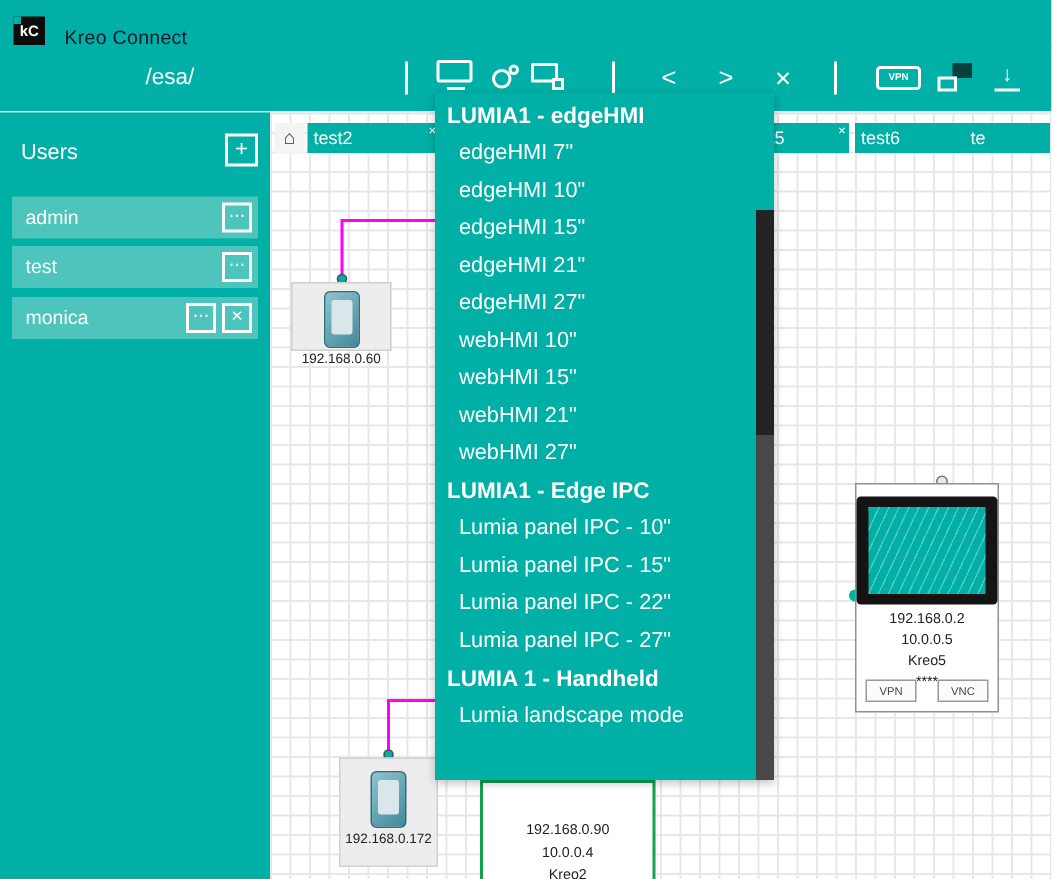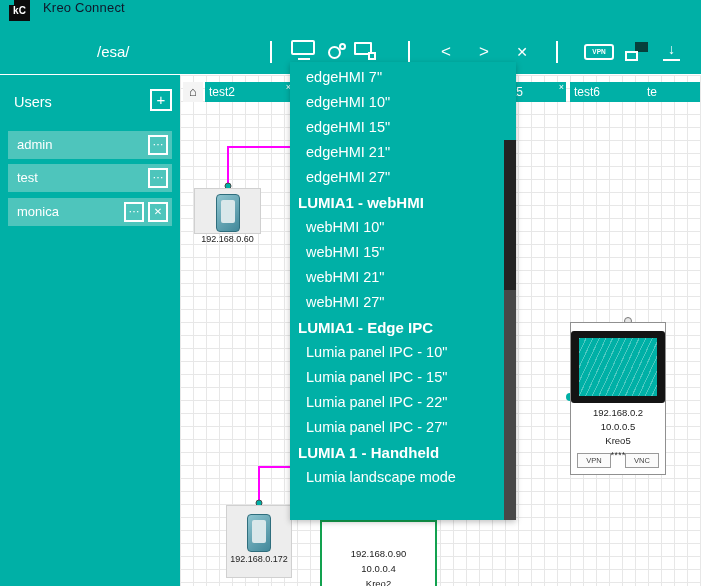--- a/index.html
+++ b/index.html
@@ -2,21 +2,21 @@
 <html><head>
 <meta charset="utf-8">
 <style>
   :root{ --teal:#00b0a6; --teal-light:#4ec5bc; --magenta:#ff00ff; --green:#12a14f; }
   *{box-sizing:border-box;margin:0;padding:0}
   body{margin:0;background:#fff;font-family:"Liberation Sans",sans-serif}
   .app{position:relative;width:701px;height:586px;overflow:hidden;background:#fff}
 
   
   .topbar{position:absolute;left:0;top:0;right:0;height:33px;background:var(--teal);
-    border-bottom:1px solid #fff;display:flex;align-items:flex-start;padding-left:9px}
+    border-bottom:1px solid #fff;display:flex;align-items:flex-end;padding-left:9px}
   .logo{width:21px;height:21px;background:#0c0c0c;color:#fff;font-size:10px;font-weight:bold;
     display:flex;align-items:center;justify-content:center;margin-right:13px;position:relative}
   .logo::before{content:"";position:absolute;left:0;top:0;width:5px;height:5px;background:var(--teal)}
   .app-title{color:#0f172a;font-size:13px;font-weight:normal;letter-spacing:.2px}
 
   
   .toolbar{position:absolute;left:0;top:30px;right:0;height:45px;background:var(--teal);border-bottom:1px solid #fff}
   .path{position:absolute;left:97px;top:0;height:44px;line-height:44px;color:#fff;font-size:15px}
   .sep{position:absolute;top:11px;width:2px;height:22px;background:#fff}
   .sep1{left:270px}.sep2{left:408px}.sep3{left:556px}
@@ -204,26 +204,26 @@
       <div class="k5-line">192.168.0.2</div>
       <div class="k5-line">10.0.0.5</div>
       <div class="k5-line">Kreo5</div>
       <div class="k5-line">****</div>
       <div class="k5-btn vpn-b">VPN</div>
       <div class="k5-btn vnc-b">VNC</div>
     </div>
   </div>
 
   <div class="dropdown">
+    <div class="dd-item hdr">LUMIA1 - edgeHMI</div>
     <div class="dd-item">edgeHMI 7"</div>
     <div class="dd-item">edgeHMI 10"</div>
     <div class="dd-item">edgeHMI 15"</div>
     <div class="dd-item">edgeHMI 21"</div>
     <div class="dd-item">edgeHMI 27"</div>
-    <div class="dd-item hdr">LUMIA1 - webHMI</div>
     <div class="dd-item">webHMI 10"</div>
     <div class="dd-item">webHMI 15"</div>
     <div class="dd-item">webHMI 21"</div>
     <div class="dd-item">webHMI 27"</div>
     <div class="dd-item hdr">LUMIA1 - Edge IPC</div>
     <div class="dd-item">Lumia panel IPC - 10"</div>
     <div class="dd-item">Lumia panel IPC - 15"</div>
     <div class="dd-item">Lumia panel IPC - 22"</div>
     <div class="dd-item">Lumia panel IPC - 27"</div>
     <div class="dd-item hdr">LUMIA 1 - Handheld</div>

